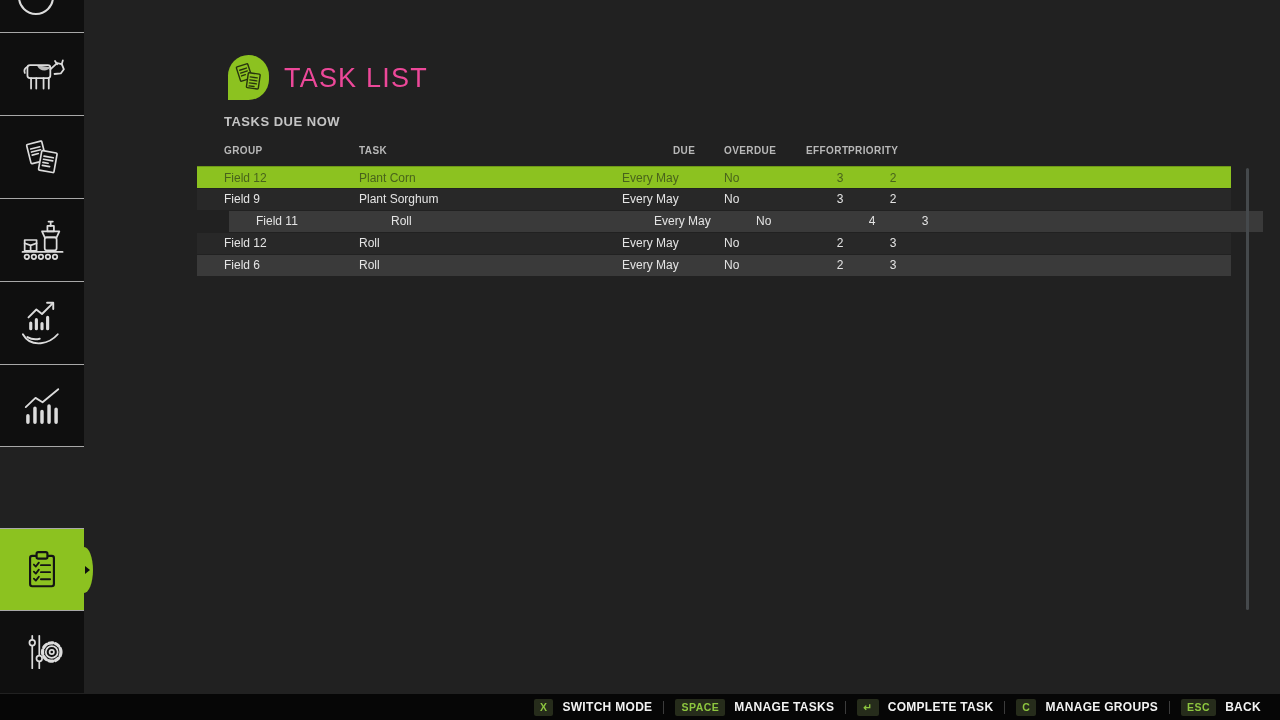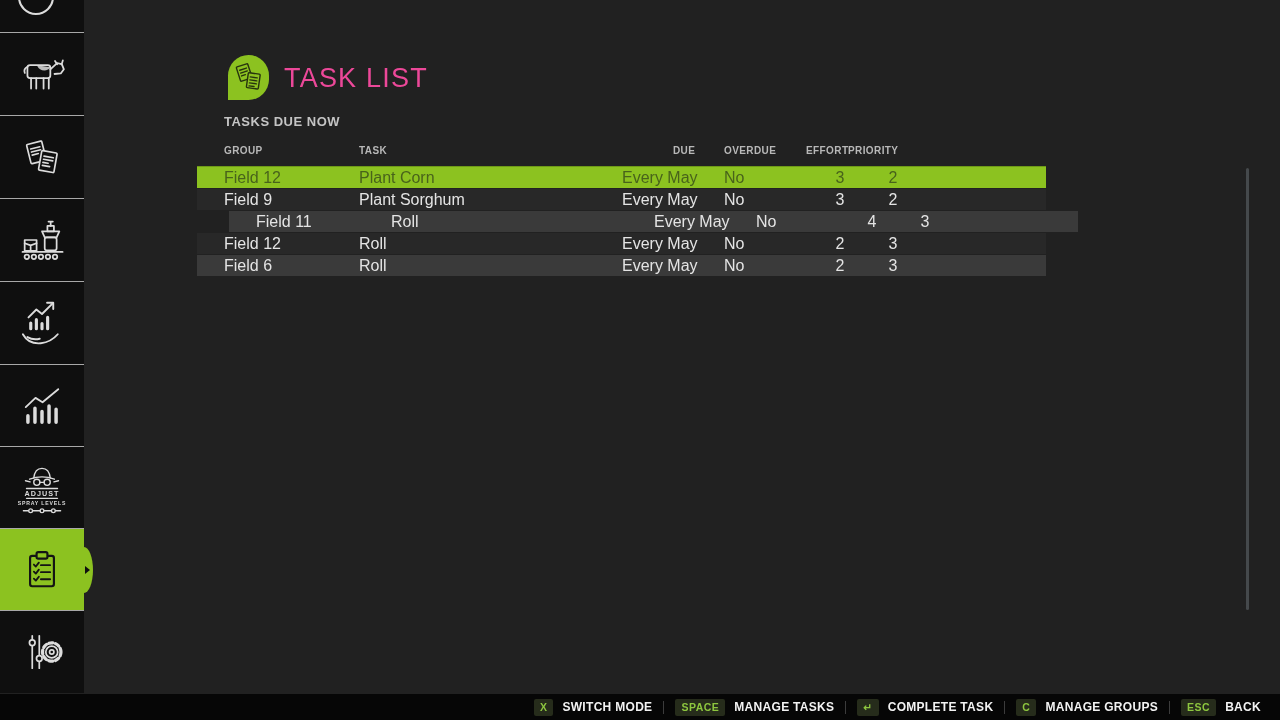--- a/index.html
+++ b/index.html
@@ -50,21 +50,21 @@
 
   
   .task-table { position:absolute; left:197px; top:143px; width:1034px; height:135px; }
   .th {
     position:absolute; top:2px; font-size:10px; font-weight:bold;
     color:#b8b8b8; letter-spacing:0.4px;
   }
   .th-group { left:27px; } .th-task { left:162px; } .th-due { left:428px;padding-left:48px; }
   .th-overdue { left:527px; } .th-effort { left:609px; } .th-priority { left:651px; }
 
-  .tr { position:absolute; left:0; width:849px; height:21px; font-size:16px; color:#e4e4e4; }
+  .tr { position:absolute; left:0; width:1034px; height:21px; font-size:12px; color:#e4e4e4; }
   .tr.dark  { background:#282828; }
   .tr.light { background:#3a3a3a; }
   .tr.selected { background:#8cc220; color:#48631b; height:22px; border-top:1px solid #6f9a18; }
   .td { position:absolute; top:0; line-height:21px; white-space:nowrap; }
   .tr.selected .td { line-height:22px; }
   .td-group { left:27px; } .td-task { left:162px; } .td-due { left:425px; } .td-overdue { left:527px; }
   .td-effort   { left:620px; width:46px; text-align:center; }
   .td-priority { left:673px; width:46px; text-align:center; }
 
   .scrollbar {
@@ -167,39 +167,20 @@
   <div class="side-cell" style="top:365px;height:81px;">
     <span>
       <svg class="icon-svg" width="52" height="52" viewBox="0 0 48 48" fill="none" stroke="#dcdcdc" stroke-width="1.7" stroke-linecap="round" stroke-linejoin="round">
         <path d="M11 39 v-6 M17.5 39 v-13 M24 39 v-10 M30.5 39 v-15 M37 39 v-12" stroke-width="3.2"></path>
         <path d="M9 25 l9 -8.5 l6.5 4 l14.5 -12"></path>
       </svg>
     </span>
   </div>
   <div class="side-sep" style="top:446px;"></div>
 
-  <div class="side-cell" style="top:447px;height:81px;">
-    <span>
-      <svg class="icon-svg" width="62" height="62" viewBox="0 0 60 60" fill="none" stroke="#dcdcdc" stroke-width="1.3" stroke-linecap="round" stroke-linejoin="round">
-        <path d="M18 21.5 q12 -4.5 24 0"></path>
-        <path d="M22 20.5 q1 -9.5 8 -9.5 q7 0 8 9.5"></path>
-        <circle cx="25" cy="24.5" r="3"></circle>
-          <circle cx="35" cy="24.5" r="3"></circle>
-        <path d="M28 24.5 h4 M14 23 l4.5 1 M46 23 l-4.5 1"></path>
-        <path d="M15 30.5 h30"></path>
-        <text x="30" y="37.5" text-anchor="middle" font-size="7" font-weight="bold" fill="#dcdcdc" stroke="none" letter-spacing="1" font-family="Liberation Sans, sans-serif">ADJUST</text>
-        <path d="M15 40 h30"></path>
-        <text x="30" y="46.5" text-anchor="middle" font-size="5" font-weight="bold" fill="#dcdcdc" stroke="none" letter-spacing="0.8" font-family="Liberation Sans, sans-serif">SPRAY LEVELS</text>
-        <path d="M12 52 h36"></path>
-        <circle cx="19" cy="52" r="1.8" fill="#0f0f0f"></circle>
-        <circle cx="30" cy="52" r="1.8" fill="#0f0f0f"></circle>
-        <circle cx="41" cy="52" r="1.8" fill="#0f0f0f"></circle>
-      </svg>
-    </span>
-  </div>
   <div class="side-sep" style="top:528px;"></div>
 
   <div class="side-cell active" style="top:529px;height:81px;">
     <span class="tab-bump"></span>
     <span class="tab-arrow"></span>
     <span>
       <svg class="icon-svg" width="52" height="52" viewBox="0 0 48 48" fill="none" stroke="#141414" stroke-width="2" stroke-linecap="round" stroke-linejoin="round">
         <rect x="13" y="11" width="22" height="28" rx="2"></rect>
         <rect x="19" y="7.5" width="10" height="6" rx="1.5" fill="#8cc220"></rect>
         <path d="M16.5 19 l1.8 1.8 l2.8 -3.6 M23 19.5 h8.5" stroke-width="1.7"></path>

